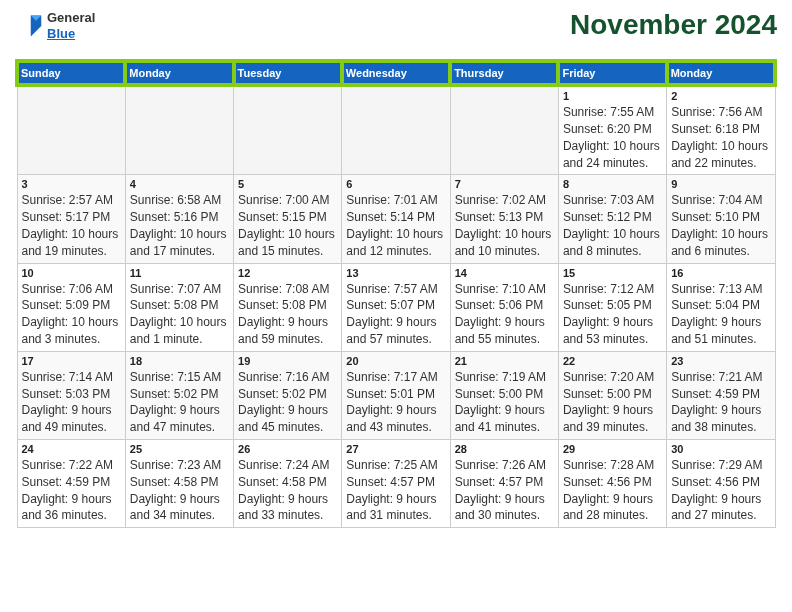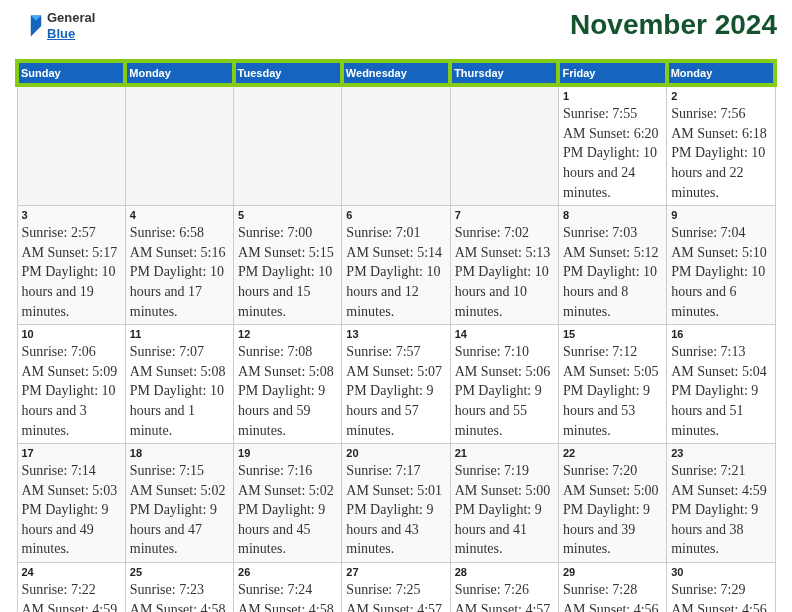--- a/index.html
+++ b/index.html
@@ -82,24 +82,23 @@
       background: #f9f9f9;
     }
     .day-number {
       font-size: 11px;
       font-weight: bold;
       color: #222;
       display: block;
       margin-bottom: 2px;
     }
     .day-info {
-      font-size: 14px;
+      font-size: 12px;
       color: #333;
       line-height: 1.4;
-      font-family: Liberation Serif, serif;
     }
   </style>
 </head>
 <body>
 
 <div class="page">
   <div class="header">
     <div class="logo">
       <svg class="logo-icon" viewBox="0 0 32 32" xmlns="http://www.w3.org/2000/svg">
         <rect x="0" y="0" width="32" height="32" fill="white"></rect>

